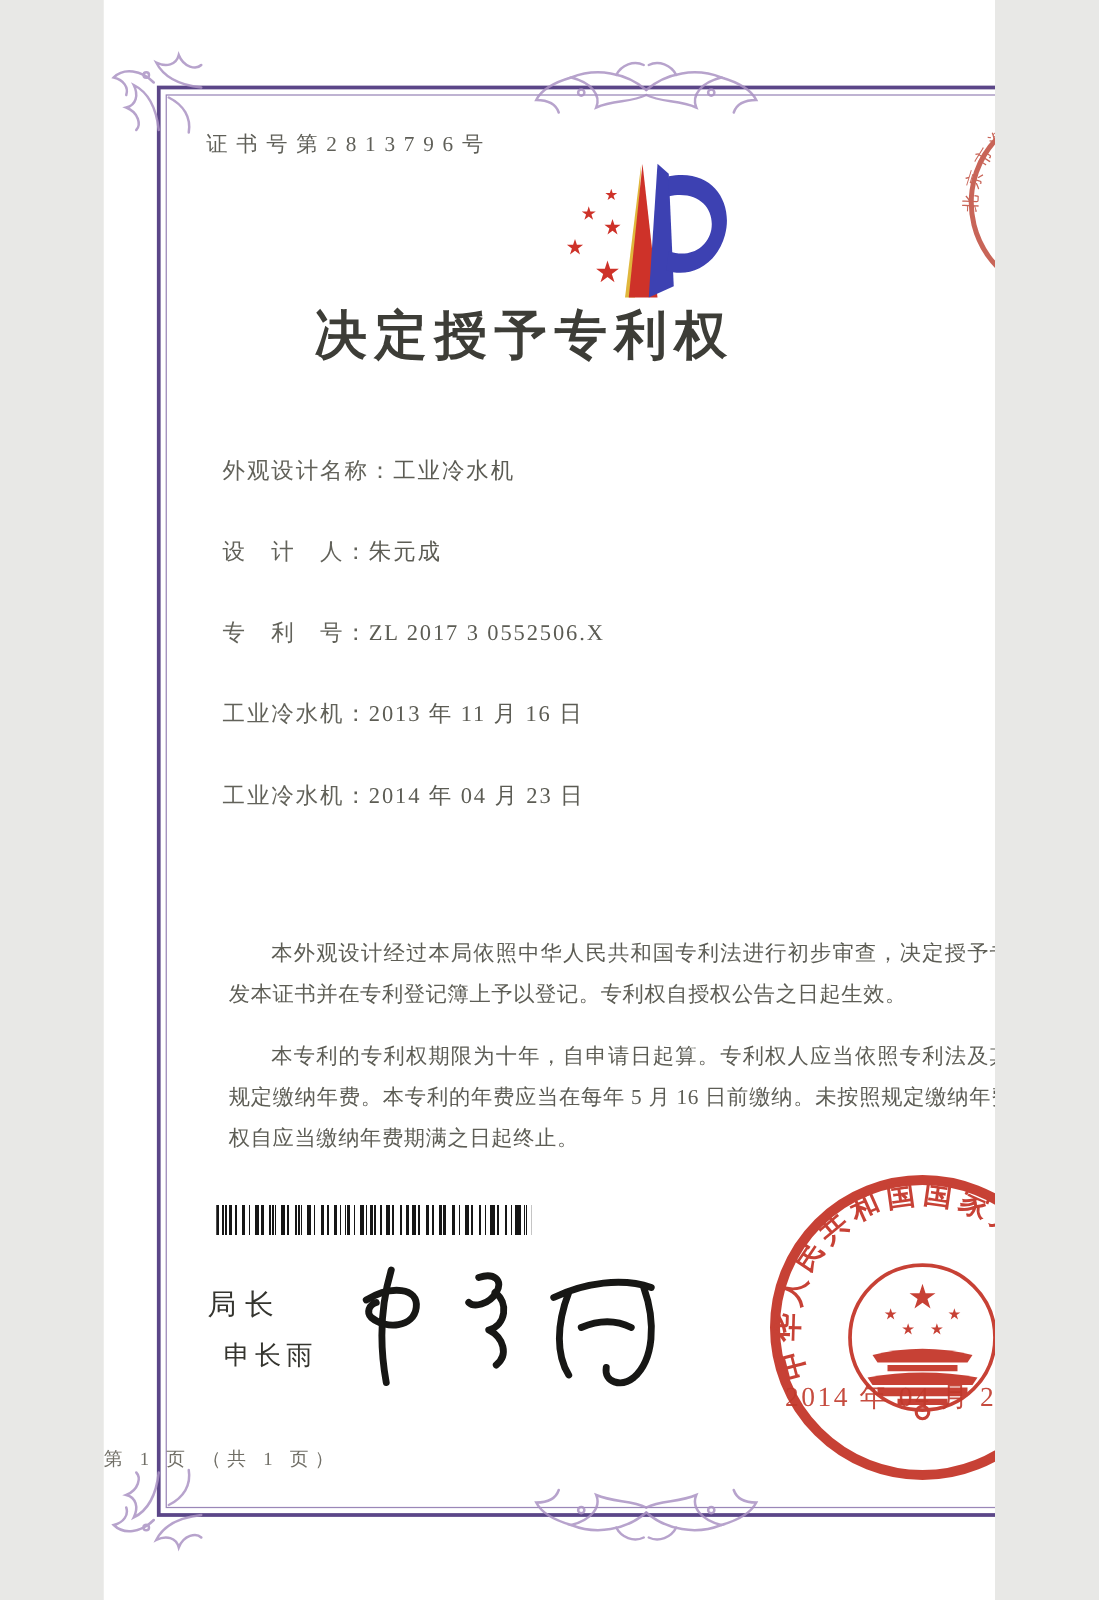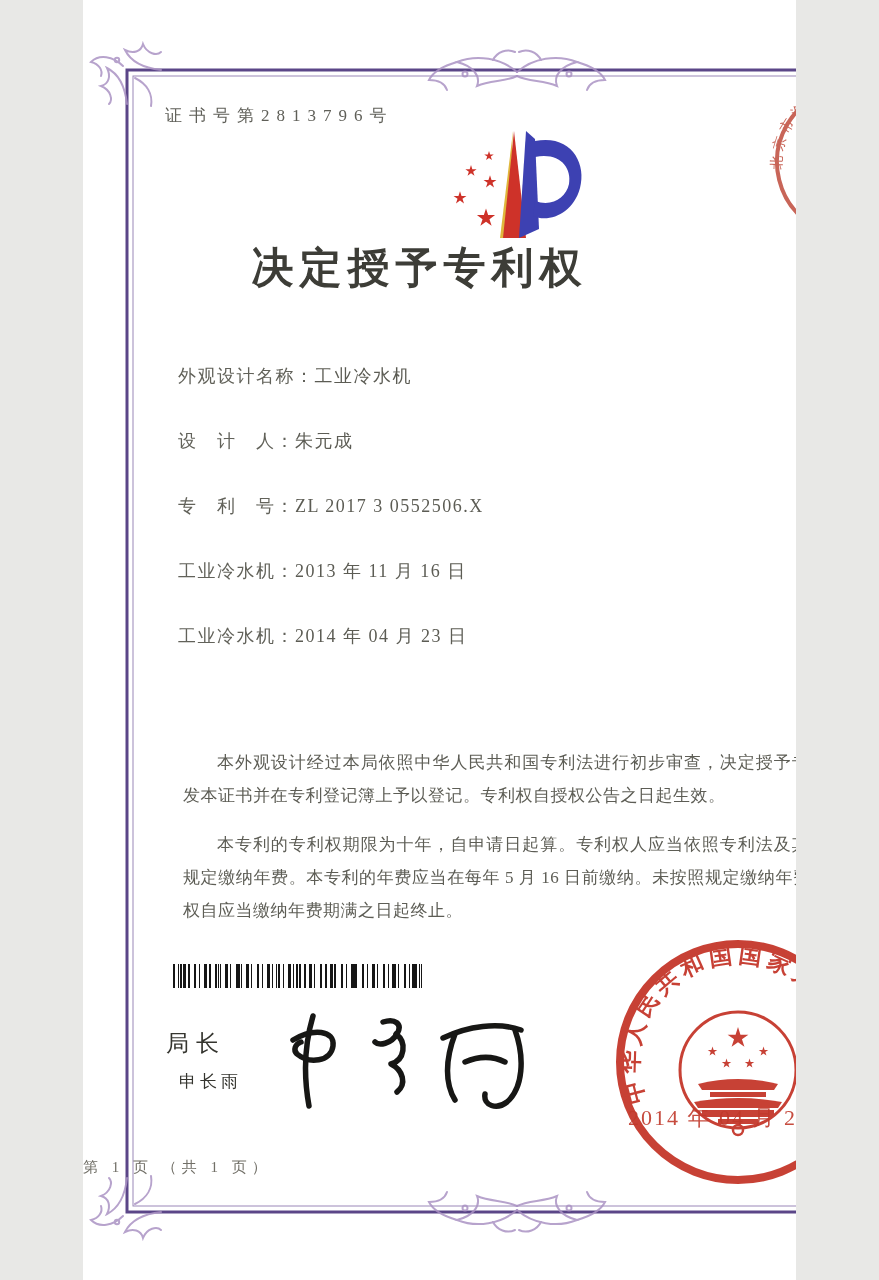--- a/index.html
+++ b/index.html
@@ -32,21 +32,21 @@
   }
   
   .barcode{
     position:absolute;left:90px;top:964px;width:252px;height:24px;
     background-image:
       repeating-linear-gradient(90deg,#161616 0 2px,transparent 2px 5px,#161616 5px 6px,transparent 6px 10px,#161616 10px 13px,transparent 13px 15px,#161616 15px 16px,transparent 16px 21px),
       repeating-linear-gradient(90deg,transparent 0 7px,#161616 7px 9px,transparent 9px 16px,#161616 16px 17px,transparent 17px 29px);
   }
   
   .signer-title{position:absolute;left:83px;top:1028px;font-size:23px;letter-spacing:7px;color:#35352f;}
-  .signer-name{position:absolute;left:96px;top:1070px;font-size:17px;letter-spacing:4px;color:#35352f;text-align:right;}
+  .signer-name{position:absolute;left:96px;top:1070px;font-size:21px;letter-spacing:4px;color:#35352f;text-align:right;}
   .sig-svg{position:absolute;left:200px;top:998px;width:270px;height:130px;}
   
   .tax-stamp-svg{position:absolute;left:673px;top:67px;width:190px;height:190px;opacity:.92;}
   .office-seal-svg{position:absolute;left:520px;top:927px;width:270px;height:270px;opacity:.95;}
   .seal-date{
     position:absolute;left:545px;top:1103px;font-size:22px;letter-spacing:2px;
     color:#c0392b;white-space:nowrap;opacity:.9;
   }
   
   .footer{

